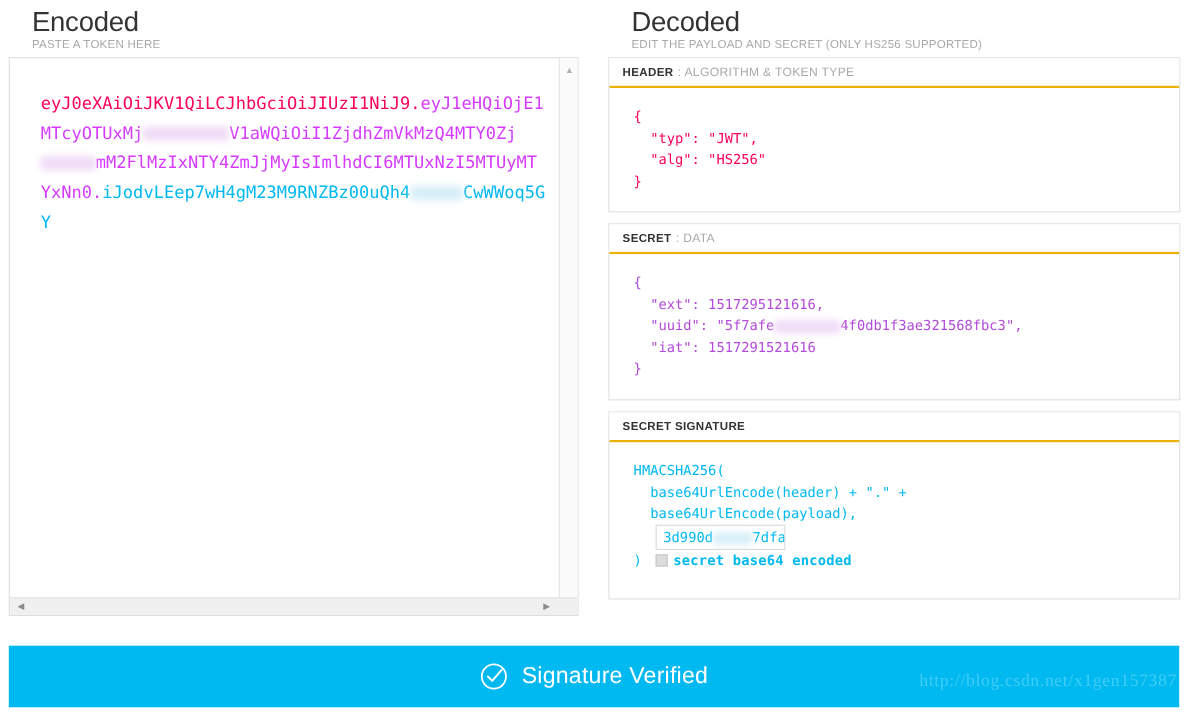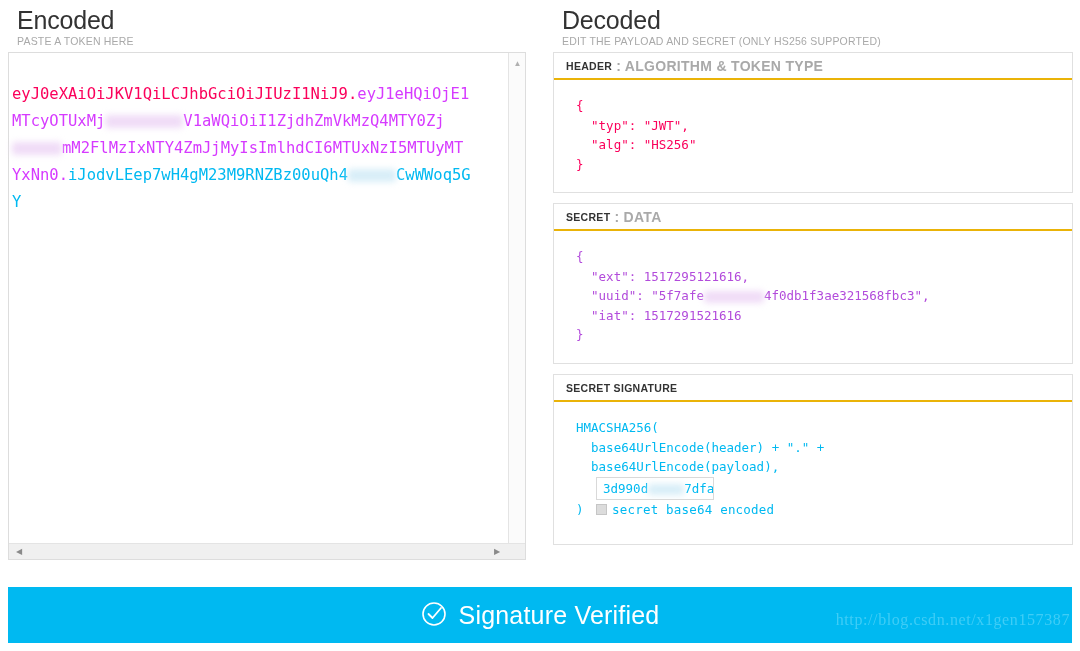--- a/index.html
+++ b/index.html
@@ -22,35 +22,35 @@
   .col-title {
     font-size: 25px;
     color: #333333;
     font-weight: 400;
     letter-spacing: -0.2px;
   }
   .col-sub {
     font-size: 10.5px;
     color: #a9a9a9;
     letter-spacing: 0.2px;
-    margin-left: 9px;
+    margin-left: 21px;
     white-space: nowrap;
   }
 
   
   .encoded-box {
     position: absolute;
     left: 8px; top: 52px;
     width: 518px; height: 508px;
     border: 1px solid #dddddd;
     background: #ffffff;
   }
   .token {
     position: absolute;
-    left: 3px; top: 28px;
+    left: 28px; top: 28px;
     width: 460px;
     font-family: "DejaVu Sans Mono", monospace;
     font-size: 15.5px;
     line-height: 27px;
     word-break: break-all;
     white-space: pre-wrap;
   }
   .seg-header { color: #fb015b; }
   .seg-dot-a  { color: #fb015b; }
   .seg-payload{ color: #d63aff; }
@@ -106,23 +106,22 @@
     display: flex; align-items: center;
     padding: 0 0 0 12px;
     border-bottom: 2px solid #eab308;
     background: #fff;
   }
   .panel-head .lbl {
     font-size: 10.5px; font-weight: bold; color: #333;
     letter-spacing: 0.3px;
   }
   .panel-head .desc {
-    font-size: 14px; color: #a9a9a9; margin-left: 4px;
+    font-size: 11px; color: #a9a9a9; margin-left: 4px;
     letter-spacing: 0.3px;
-    font-weight: bold;
   }
   .panel-body {
     font-family: "DejaVu Sans Mono", monospace;
     font-size: 12.5px;
     line-height: 19.5px;
     padding: 16px 0 16px 22px;
     white-space: pre;
   }
   .body-header  { color: #fb015b; height: 112px; }
   .body-payload { color: #b24bdb; height: 132px; }
@@ -144,36 +143,36 @@
   }
   .sig-check-row { display: flex; align-items: center; }
   .sig-paren { color: #00b9f1; width: 20px; }
   .chk {
     width: 11px; height: 11px;
     background: #dcdcdc;
     border: 1px solid #c6c6c6;
     display: inline-block;
     margin-right: 5px;
   }
-  .chk-label { color: #00b9f1; font-weight: normal; letter-spacing: .2px; }
+  .chk-label { color: #00b9f1; font-weight: bold; letter-spacing: .2px; }
 
   
   .banner {
     position: absolute;
     left: 8px; bottom: 8px;
     width: 1064px; height: 56px;
     background: #00b9f1;
     display: flex; align-items: center; justify-content: center;
     color: #ffffff;
   }
   .banner .txt {
-    font-size: 25px;
+    font-size: 21px;
     font-weight: 400;
     letter-spacing: 0.2px;
-    display: flex; align-items: flex-start; gap: 12px;
+    display: flex; align-items: center; gap: 12px;
   }
   .check-icon { display: inline-block; width: 26px; height: 26px; }
   .watermark {
     position: absolute;
     right: 2px; bottom: 14px;
     font-family: "Liberation Serif", serif;
     font-size: 16px;
     color: #3fcdf6;
     letter-spacing: 0.6px;
     white-space: nowrap;

